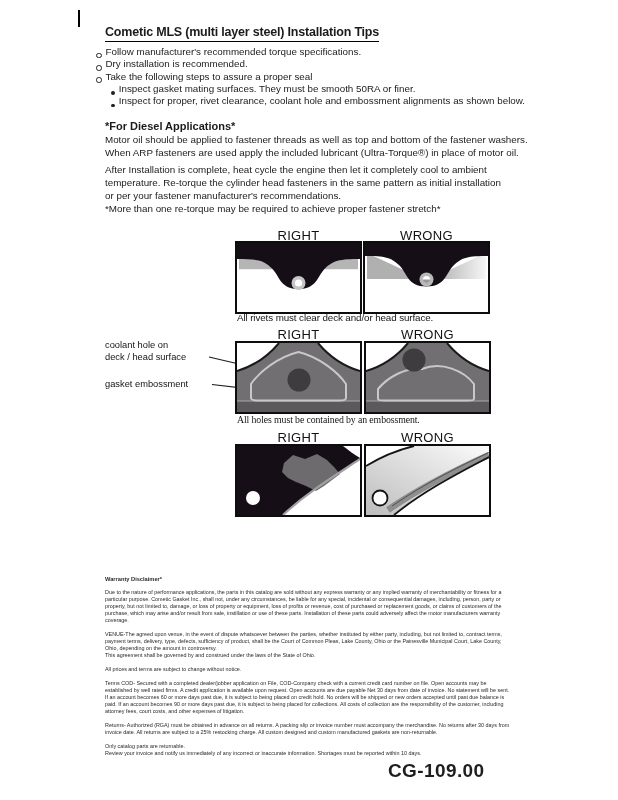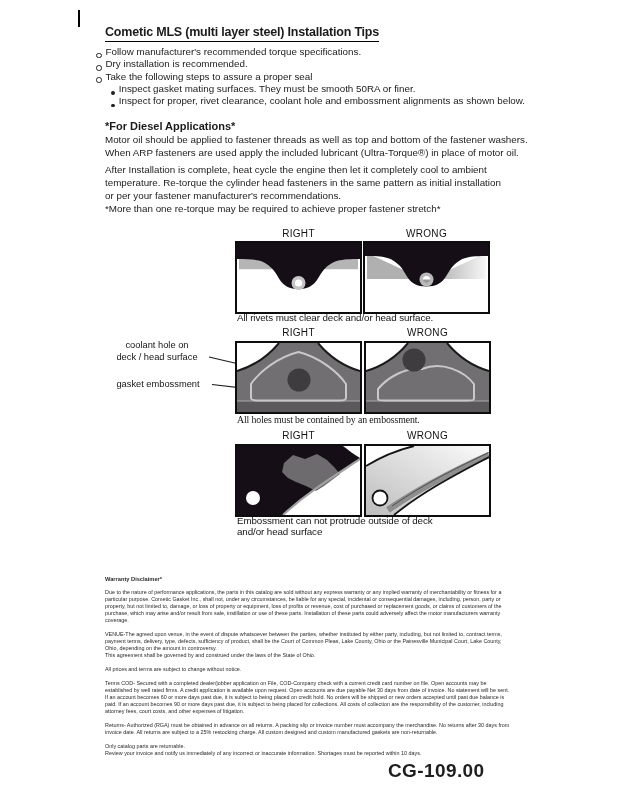--- a/index.html
+++ b/index.html
@@ -23,25 +23,25 @@
   .bullet .bm{
     flex:none;width:3.5px;height:3.5px;border:1px solid #222;border-radius:50%;
     margin:3.6px 4px 0 0;
   }
   .subs{margin-left:15px;}
   .subs .bm{background:#222;width:3.8px;height:3.8px;border:none;margin-top:4.2px;}
   .h2{left:105px;top:120px;font-size:11px;font-weight:700;}
   .para{left:105px;top:133px;width:470px;font-size:9.8px;line-height:13.2px;white-space:pre-line;}
   .para2{top:163px;}
   .note{top:202px;}
-  .dlabel{width:127px;text-align:center;font-size:10px;color:#121212;letter-spacing:0.3px;}
+  .dlabel{width:127px;text-align:center;font-size:13px;color:#121212;letter-spacing:0.3px;}
   .panel{width:123px;height:69px;border:2px solid #0d0d0d;background:#fff;}
   .panel svg{display:block;}
   .caption{font-size:9.8px;letter-spacing:-0.1px;white-space:pre-line;color:#141414;}
-  .sidelab{font-size:9.3px;line-height:11.5px;text-align:center;white-space:pre-line;color:#141414;}
+  .sidelab{font-size:9.3px;line-height:11.5px;text-align:left;white-space:pre-line;color:#141414;}
   .legal{left:105px;top:576px;width:407px;font-size:5.4px;line-height:7px;color:#2a2a2a;}
   .legal .lh{font-weight:700;font-size:5.7px;margin-bottom:6px;}
   .legal p{margin:0 0 7px 0;white-space:pre-line;}
   .footer-code{left:388px;top:760px;font-size:19px;letter-spacing:0.4px;color:#1e1e1e;font-weight:bold;}
 </style>
 </head>
 <body>
 
 <div class="page">
 
@@ -178,22 +178,20 @@
       </defs>
       <rect width="123" height="69" fill="#ffffff"></rect>
       <path d="M0,20 C18,9 33,3.5 48,0 L123,0 V11 C93,27 59,44 28,69 L0,69 Z" fill="url(#wg3)"></path>
       <path d="M22,64 C55,41 90,24 123,9" fill="none" stroke="#8e8e8e" stroke-width="6.5"></path>
       <path d="M26,60 C58,38 92,21 123,6.5" fill="none" stroke="#4a4a4a" stroke-width="0.9"></path>
       <path d="M0,20 C18,9 33,3.5 48,0" fill="none" stroke="#141414" stroke-width="1.8"></path>
       <path d="M28,69 C59,44 93,27 123,11" fill="none" stroke="#141414" stroke-width="1.8"></path>
       <circle cx="14" cy="52" r="7.5" fill="#ffffff" stroke="#141414" stroke-width="1.8"></circle>
     </svg>
   </div>
-  <div class="abs caption" style="left:237px;top:515px;">Embossment can not protrude outside of deck
-and/or head surface</div>
 
   <div class="abs legal">
     <div class="lh">Warranty Disclaimer*</div>
     <p>Due to the nature of performance applications, the parts in this catalog are sold without any express warranty or any implied warranty of merchantability or fitness for a particular purpose.  Cometic Gasket Inc., shall not, under any circumstances, be liable for any special, incidental or consequential damages, including, person, party or property, but not limited to, damage, or loss of property or equipment, loss of profits or revenue, cost of purchased or replacement goods, or claims of customers of the purchase, which may arise and/or result from sale, instillation or use of these parts.  Installation of these parts could adversely affect the motor manufacturers warranty coverage.</p>
     <p>VENUE-The agreed upon venue, in the event of dispute whatsoever between the parties, whether instituted by either party, including, but not limited to, contract terms, payment terms, delivery, type, defects, sufficiency of product, shall be the Court of Common Pleas, Lake County, Ohio or the Painesville Municipal Court, Lake County, Ohio, depending on the amount in controversy.
 This agreement shall be governed by and construed under the laws of the State of Ohio.</p>
     <p>All prices and terms are subject to change without notice.</p>
     <p>Terms COD- Secured with a completed dealer/jobber application on File, COD-Company check with a current credit card number on file.  Open accounts may be established by well rated firms.  A credit application is available upon request.  Open accounts are due payable Net 30 days from date of invoice.  No statement will be sent.  If an account becomes 60 or more days past due, it is subject to being placed on credit hold.  No orders will be shipped or new orders accepted until past due balance is paid.  If an account becomes 90 or more days past due, it is subject to being placed for collections.  All costs of collection are the responsibility of the customer, including attorney fees, court costs, and other expenses of litigation.</p>
     <p>Returns- Authorized (RGA) must be obtained in advance on all returns.  A packing slip or invoice number must accompany the merchandise.  No returns after 30 days from invoice date.  All returns are subject to a 25% restocking charge.  All custom designed and custom manufactured gaskets are non-returnable.</p>
     <p>Only catalog parts are returnable.

